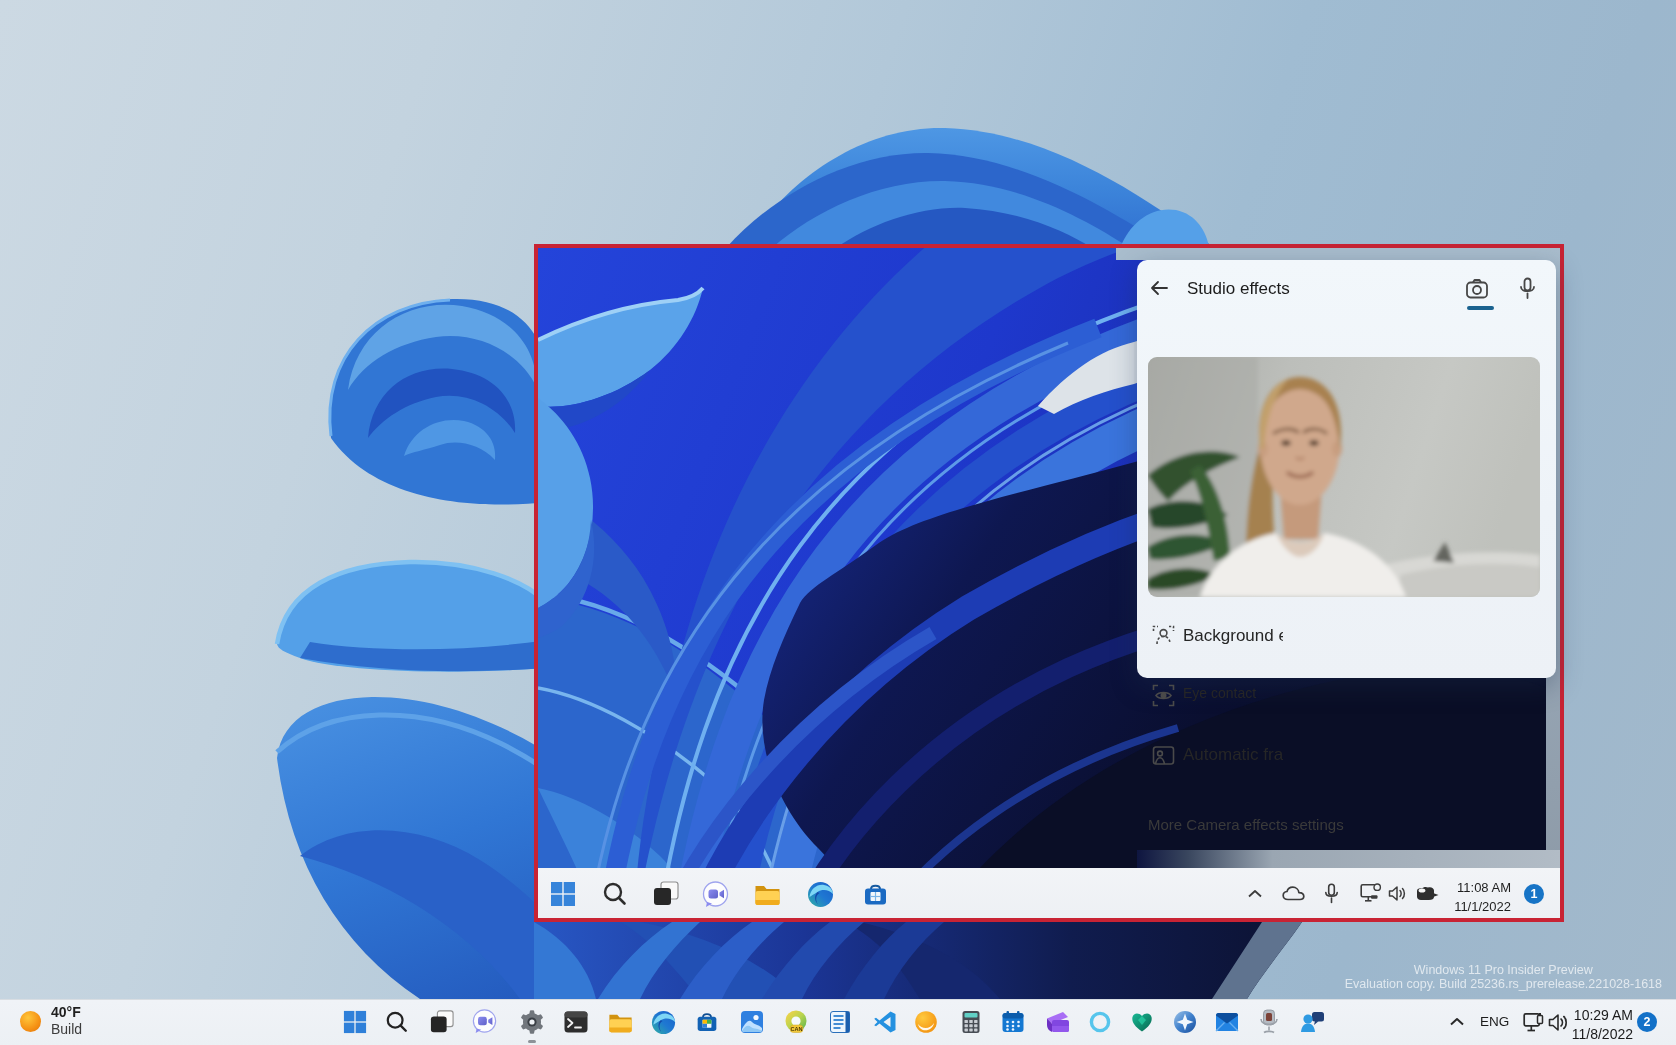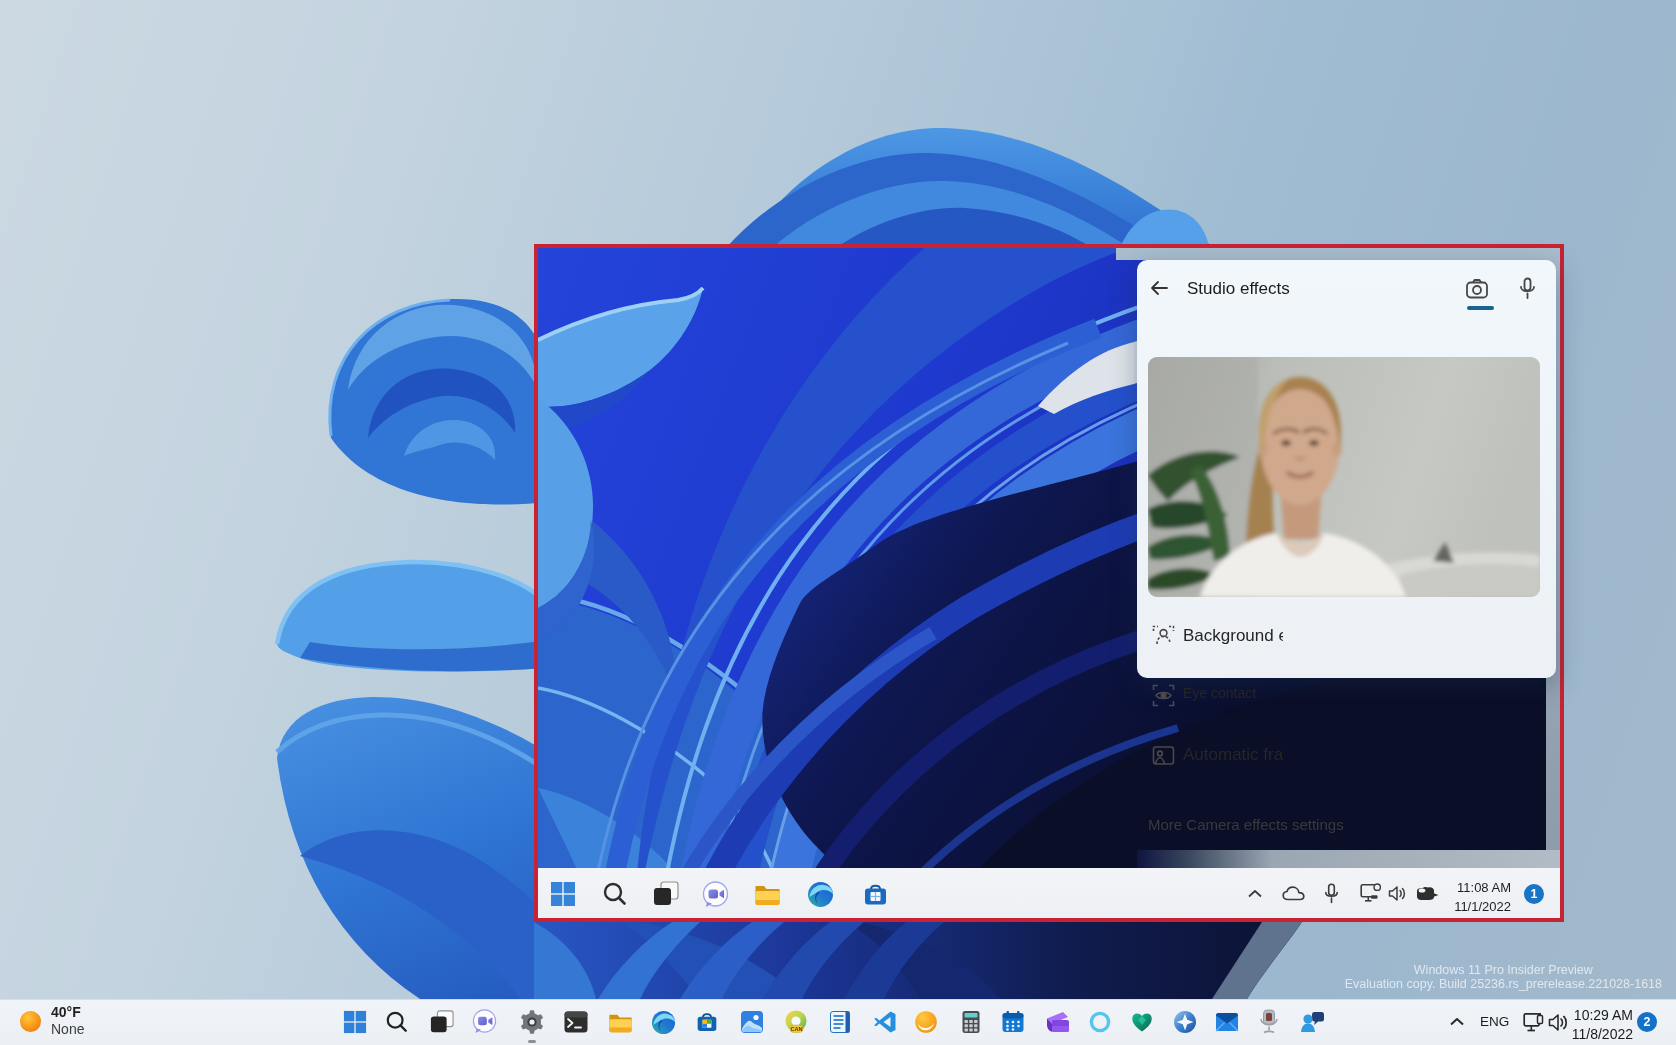--- a/index.html
+++ b/index.html
@@ -317,21 +317,21 @@
           <ellipse cx="8" cy="5.5" rx="3.4" ry="2" fill="#f5f5f5"></ellipse>
         </svg>
       <div class="abs" style="left:900px;top:10px;width:73px;text-align:right;font-size:13px;line-height:19px;color:#1f1f1f;">11:08 AM<br>11/1/2022</div>
       <div class="abs" style="left:986px;top:16px;width:20px;height:20px;border-radius:50%;background:#1774c6;color:#fff;font-size:12.5px;font-weight:bold;text-align:center;line-height:20px;">1</div>
     </div>
   </div>
 
   <div id="otb" class="abs" style="left:0;top:999px;width:1676px;height:46px;background:linear-gradient(180deg,#f0f3f7,#ecf0f4);border-top:1px solid #d8dde2;">
     <div class="abs" style="left:20px;top:11px;width:21px;height:21px;border-radius:50%;background:radial-gradient(circle at 38% 32%,#ffc63a,#f59114 60%,#e2760a 95%);"></div>
     <div class="abs" style="left:51px;top:4px;font-size:14px;font-weight:600;color:#1f1f1f;">40°F</div>
-    <div class="abs" style="left:51px;top:21px;font-size:14px;color:#3c3c3c;">None</div>
+    <div class="abs" style="left:51px;top:21px;font-size:14px;color:#3c3c3c;">Build</div>
     <svg class="abs" style="left:343px;top:10px;" width="24" height="24" viewBox="0 0 26 26">
         <rect x="1" y="1" width="11.3" height="11.3" fill="#2f80d9"></rect>
         <rect x="13.7" y="1" width="11.3" height="11.3" fill="#2f80d9"></rect>
         <rect x="1" y="13.7" width="11.3" height="11.3" fill="#2f80d9"></rect>
         <rect x="13.7" y="13.7" width="11.3" height="11.3" fill="#2f80d9"></rect>
       </svg>
     <svg class="abs" style="left:385px;top:10px;" width="24" height="24" viewBox="0 0 26 26">
         <circle cx="11" cy="11" r="8" fill="none" stroke="#222" stroke-width="2.4"></circle>
         <line x1="17" y1="17" x2="22.5" y2="22.5" stroke="#222" stroke-width="2.6" stroke-linecap="round"></line>
       </svg>

